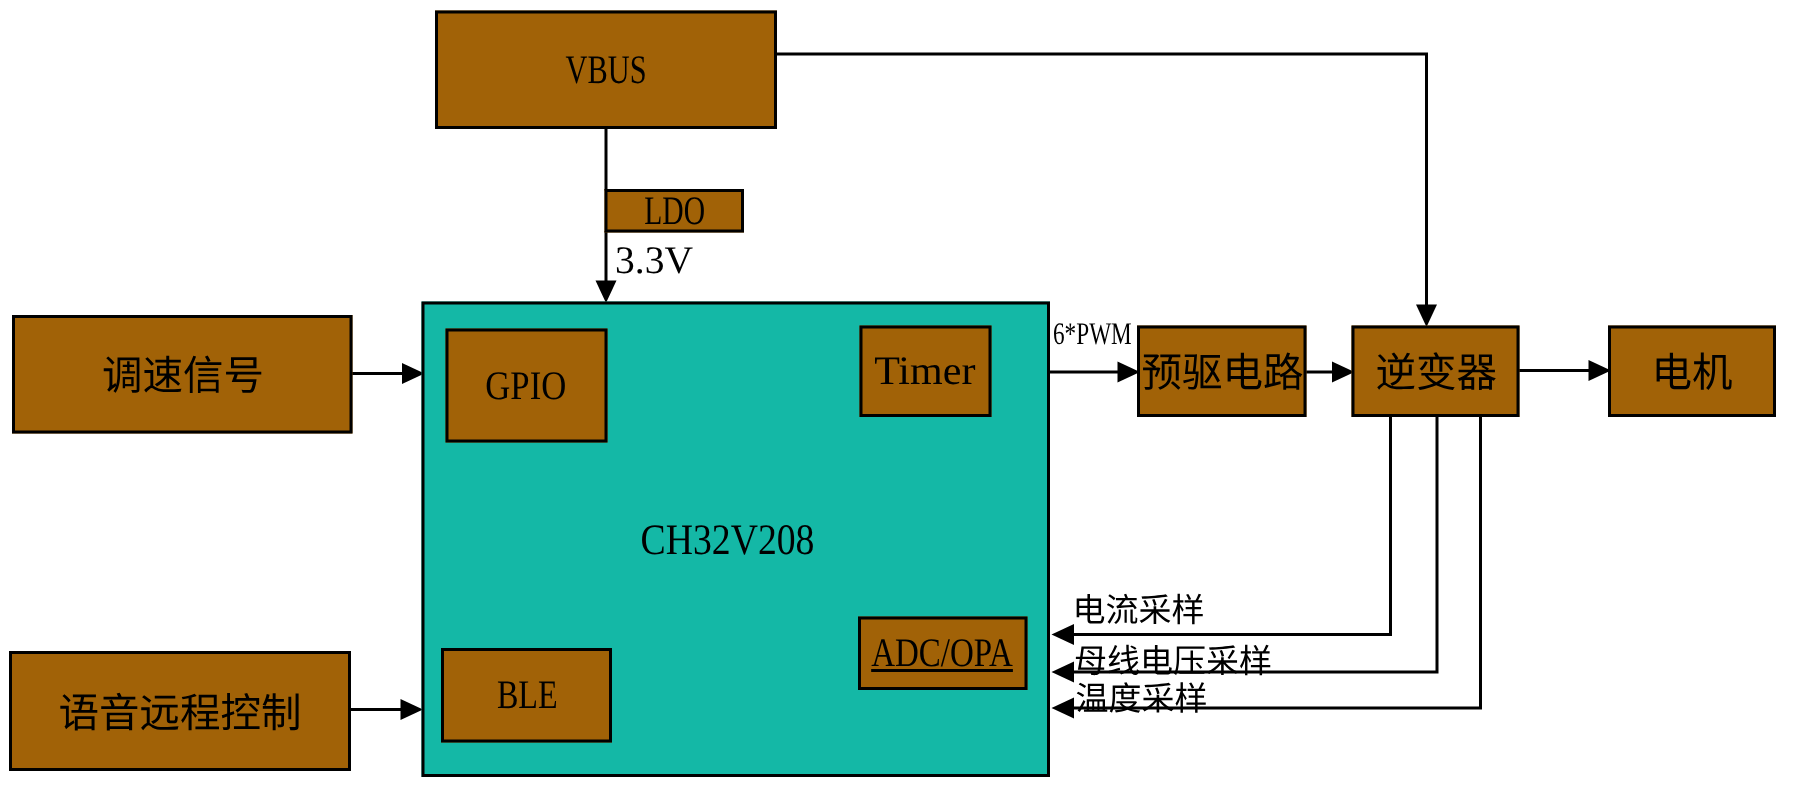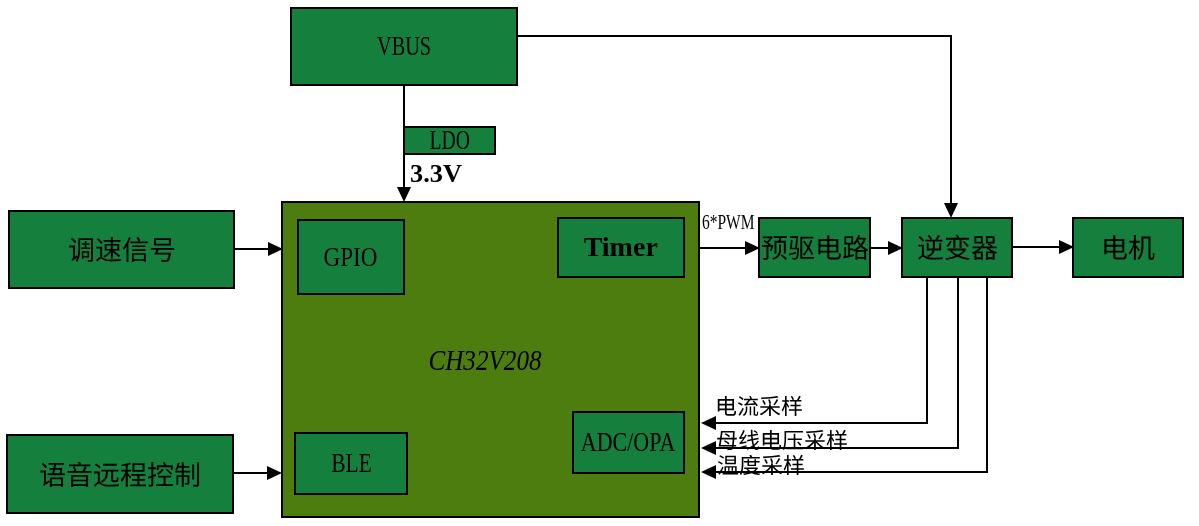--- a/index.html
+++ b/index.html
@@ -1,39 +1,39 @@
 <!DOCTYPE html>
 <html><head>
 <meta charset="utf-8">
 <style>
   html,body{margin:0;padding:0;background:#fff;}
   #canvas{position:relative;width:1199px;height:526px;background:#fff;overflow:hidden;
           font-family:"Liberation Serif","DejaVu Serif",serif;}
   #wires{position:absolute;left:0;top:0;z-index:1;}
-  .box{position:absolute;box-sizing:border-box;background:#15803d;border:2px solid #000;
+  .box{position:absolute;box-sizing:border-box;background:#a16207;border:2px solid #000;
        display:flex;align-items:center;justify-content:center;z-index:2;color:#000;}
-  .box.plain{background:#4d7c0f;font-style:italic;}
+  .box.plain{background:#14b8a6;}
   .latin{font-size:27px;line-height:1;white-space:nowrap;}
   .wlabel{position:absolute;z-index:1;color:#000;white-space:nowrap;line-height:1;}
   .cjk svg{display:block;}
   
   #b-vbus   {left:290px;top:7px;  width:228px;height:79px;}
   #b-ldo    {left:358px;top:126px;width:93px; height:29px;margin-left:45px;}
   #b-mcu    {left:281px;top:201px;width:419px;height:317px;}
   #b-gpio   {left:297px;top:219px;width:108px;height:76px;}
-  #b-timer  {left:557px;top:217px;width:128px;height:61px;font-weight:bold;}
+  #b-timer  {left:573px;top:217px;width:88px;height:61px;}
   #b-ble    {left:294px;top:432px;width:114px;height:63px;}
-  #b-adc    {left:572px;top:411px;width:113px;height:63px;}
+  #b-adc    {left:572px;top:411px;width:113px;height:49px;text-decoration:underline;}
   #b-speed  {left:8px;  top:210px;width:227px;height:79px;}
   #b-voice  {left:6px;  top:434px;width:228px;height:80px;}
   #b-predrv {left:758px;top:217px;width:113px;height:61px;}
   #b-inv    {left:901px;top:217px;width:112px;height:61px;}
   #b-motor  {left:1072px;top:217px;width:112px;height:61px;}
   #mcu-label{position:absolute;left:0;top:143px;width:404px;text-align:center;font-size:29px;line-height:1;}
-  #lbl-33v  {left:410px;top:161px;font-size:26px;font-weight:bold;}
+  #lbl-33v  {left:410px;top:161px;font-size:26px;}
   #lbl-pwm  {left:702px;top:212px;font-size:21px;}
   #lbl-cur  {left:715px;top:395px;font-size:22px;}
   #lbl-busv {left:716px;top:429px;font-size:22px;}
   #lbl-temp {left:717px;top:454px;font-size:22px;}
 </style>
 </head>
 <body>
 
 <div id="canvas">
 

